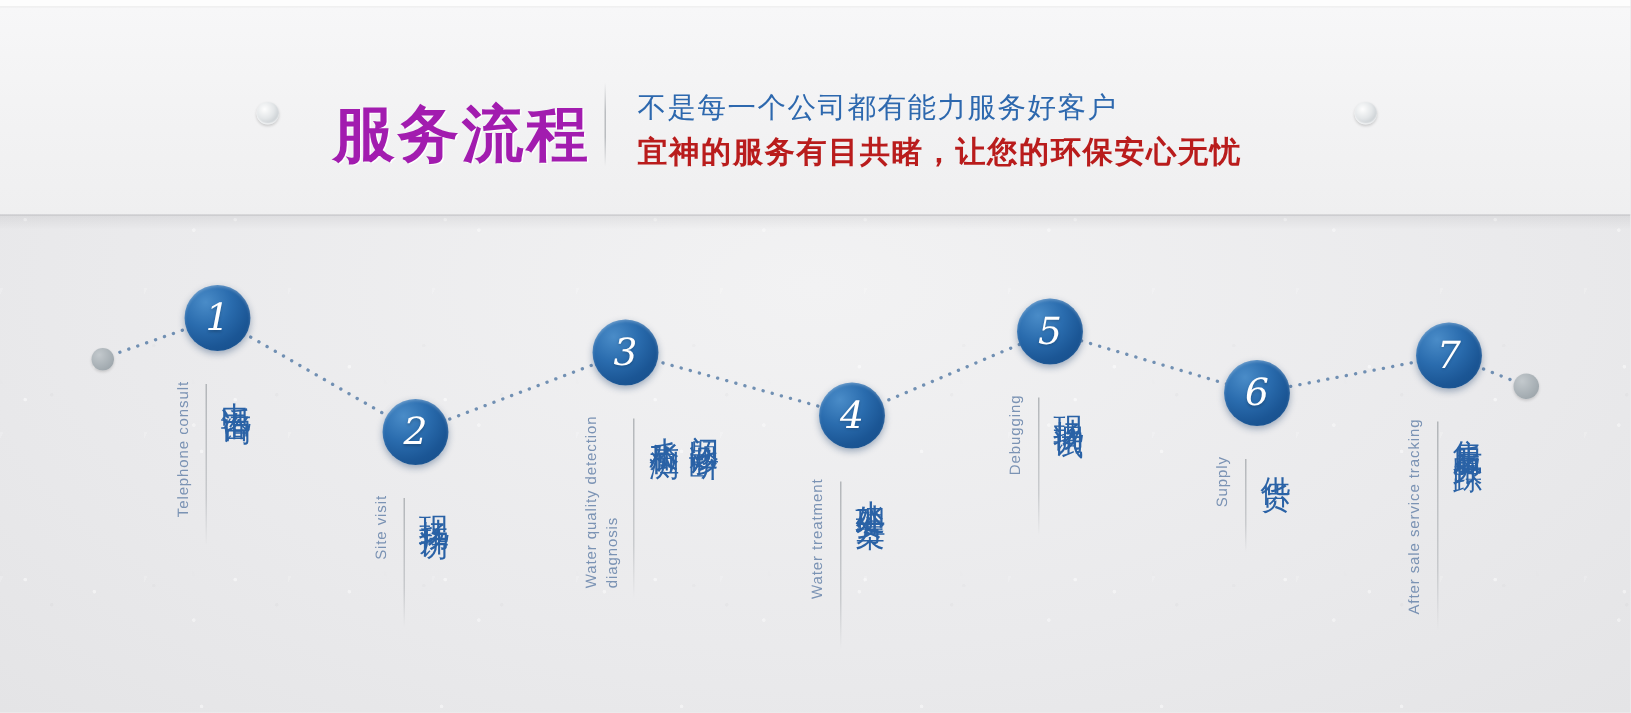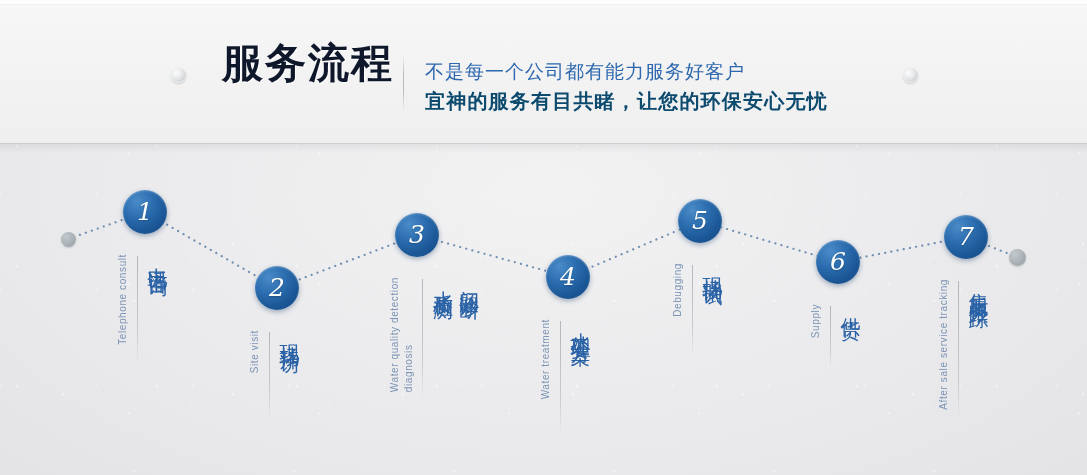--- a/index.html
+++ b/index.html
@@ -57,40 +57,40 @@
   }
 
   .screw{
     position:absolute;width:15px;height:15px;border-radius:50%;
     background:radial-gradient(circle at 36% 32%, #fdfdfd 0%, #e3e6e8 45%, #c6cbcf 78%, #b3b9be 100%);
     box-shadow:0 1px 2px rgba(0,0,0,.18), inset 0 -1px 1px rgba(255,255,255,.7);
   }
 
   
   .headline{
-    position:absolute;left:222px;top:36px;
+    position:absolute;left:222px;top:62px;
     font-size:41px;font-weight:bold;letter-spacing:2px;
-    color:#0f172a;
+    color:#a21caf;
     font-family:Liberation Mono, monospace;
     text-shadow:1px 1px 0 rgba(255,255,255,.9);
     white-space:nowrap;
   }
   .divider{
     position:absolute;left:403px;top:55px;width:1px;height:56px;
     background:linear-gradient(180deg,rgba(150,155,160,0) 0%,rgba(140,145,150,.55) 35%,rgba(140,145,150,.55) 65%,rgba(150,155,160,0) 100%);
   }
   .sub1{
     position:absolute;left:425px;top:59px;
     font-size:19px;color:#2d68ae;letter-spacing:1px;white-space:nowrap;
     font-family:"DejaVu Sans","Liberation Sans",sans-serif;
     text-align:center;
   }
   .sub2{
     position:absolute;left:425px;top:88px;
-    font-size:20px;font-weight:bold;color:#0c4a6e;letter-spacing:1.2px;white-space:nowrap;
+    font-size:20px;font-weight:bold;color:#b91c1c;letter-spacing:1.2px;white-space:nowrap;
     font-family:"DejaVu Sans","Liberation Sans",sans-serif;
   }
 
   
   #flow{position:absolute;left:0;top:150px;width:1087px;height:325px;}
 
   
   .node{position:absolute;width:44px;height:44px;border-radius:50%;
     background:radial-gradient(circle at 32% 26%, #4a8cc8 0%, #2a6cae 38%, #1b5695 68%, #134a86 100%);
     box-shadow:0 2px 5px rgba(25,60,105,.38), inset 0 1px 2px rgba(255,255,255,.28);

